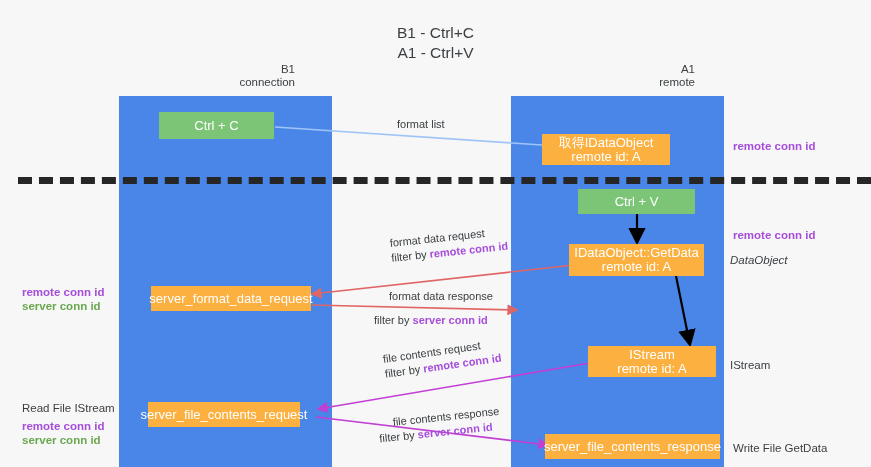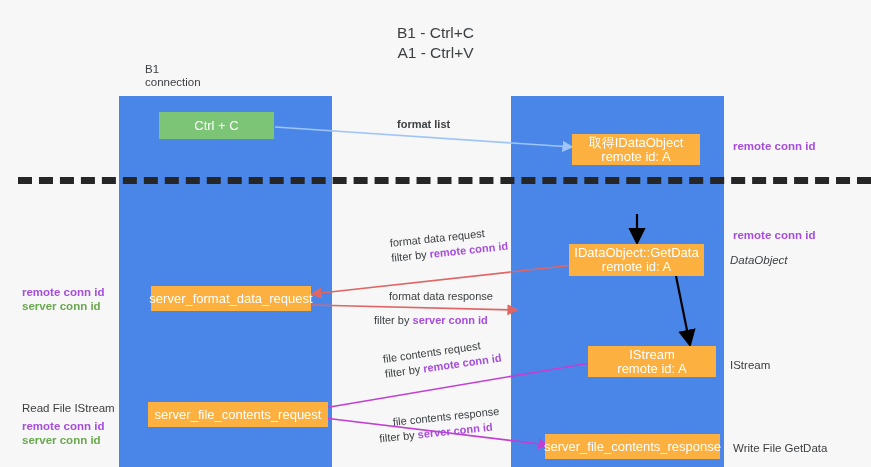--- a/index.html
+++ b/index.html
@@ -25,21 +25,21 @@
     font-size: 15.5px;
     color: #3c4043;
     line-height: 20px;
     white-space: pre-line;
   }
 
   
   .col-caption {
     font-size: 11.5px;
     color: #3c4043;
-    text-align: left;
+    text-align: right;
     line-height: 13px;
     white-space: pre-line;
   }
 
   
   .lane {
     background: #4a86e8;
   }
 
   
@@ -97,20 +97,22 @@
 </head>
 <body>
 
 <div id="stage">
 
   <div class="abs title">B1 - Ctrl+C
 A1 - Ctrl+V</div>
 
   <div class="abs col-caption" style="left:145px; top:46px; width:150px;">B1
 connection</div>
+  <div class="abs col-caption" style="left:545px; top:46px; width:150px;">A1
+remote</div>
 
   <div class="abs lane" style="left:119px; top:79px; width:213px; height:381px;"></div>
   <div class="abs lane" style="left:511px; top:79px; width:213px; height:381px;"></div>
 
   <svg class="edges">
     <defs>
       <marker id="ar-blue" markerWidth="7" markerHeight="7" refX="6" refY="3.5" orient="auto">
         <path d="M0,0 L7,3.5 L0,7 z" fill="#9fc5f8"></path>
       </marker>
       <marker id="ar-red" markerWidth="7" markerHeight="7" refX="6" refY="3.5" orient="auto">
@@ -136,52 +138,55 @@
 
     <line x1="590" y1="346" x2="318" y2="392" stroke="#c23fd3" stroke-width="1.6" marker-end="url(#ar-mag)"></line>
 
     <line x1="316" y1="400" x2="548" y2="428" stroke="#c23fd3" stroke-width="1.6" marker-end="url(#ar-mag)"></line>
   </svg>
 
   <div class="abs box green" style="left:159px; top:95px; width:115px; height:27px;">
     <span class="l1">Ctrl + C</span>
   </div>
 
-  <div class="abs box orange" style="left:572px; top:117px; width:128px; height:31px;">
+  <div class="abs box orange" style="left:542px; top:117px; width:128px; height:31px;">
     <span class="l1">取得IDataObject</span>
     <span class="l2">remote id: A</span>
   </div>
 
   <div class="abs sep" style="left:18px; top:160px; width:853px;"></div>
 
+  <div class="abs box green" style="left:578px; top:172px; width:117px; height:25px;">
+    <span class="l1">Ctrl + V</span>
+  </div>
 
   <div class="abs box orange" style="left:569px; top:227px; width:135px; height:32px;">
     <span class="l1">IDataObject::GetData</span>
     <span class="l2">remote id: A</span>
   </div>
 
   <div class="abs box orange" style="left:151px; top:269px; width:160px; height:25px;">
     <span class="l1">server_format_data_request</span>
   </div>
 
 
   <div class="abs box orange" style="left:588px; top:329px; width:128px; height:31px;">
     <span class="l1">IStream</span>
     <span class="l2">remote id: A</span>
   </div>
 
-  <div class="abs box orange" style="left:148px; top:385px; width:180px; height:25px;">
+  <div class="abs box orange" style="left:148px; top:385px; width:152px; height:25px;">
     <span class="l1">server_file_contents_request</span>
   </div>
 
   <div class="abs box orange" style="left:545px; top:417px; width:175px; height:25px;">
     <span class="l1">server_file_contents_response</span>
   </div>
 
-  <div class="abs elabel" style="left:397px; top:100px;font-weight:bold;">format list</div>
+  <div class="abs elabel" style="left:397px; top:100px;">format list</div>
 
   <div class="abs" style="left:389px; top:219px; transform:rotate(-6deg); transform-origin:left top;">
     <div class="elabel">format data request</div>
     <div class="elabel"><span>filter by </span><b class="purple">remote conn id</b></div>
   </div>
 
   <div class="abs" style="left:389px; top:272px;">
     <div class="elabel">format data response</div>
     <div class="elabel" style="margin-top:9px; margin-left:-15px;"><span>filter by </span><b class="purple">server conn id</b></div>
   </div>

